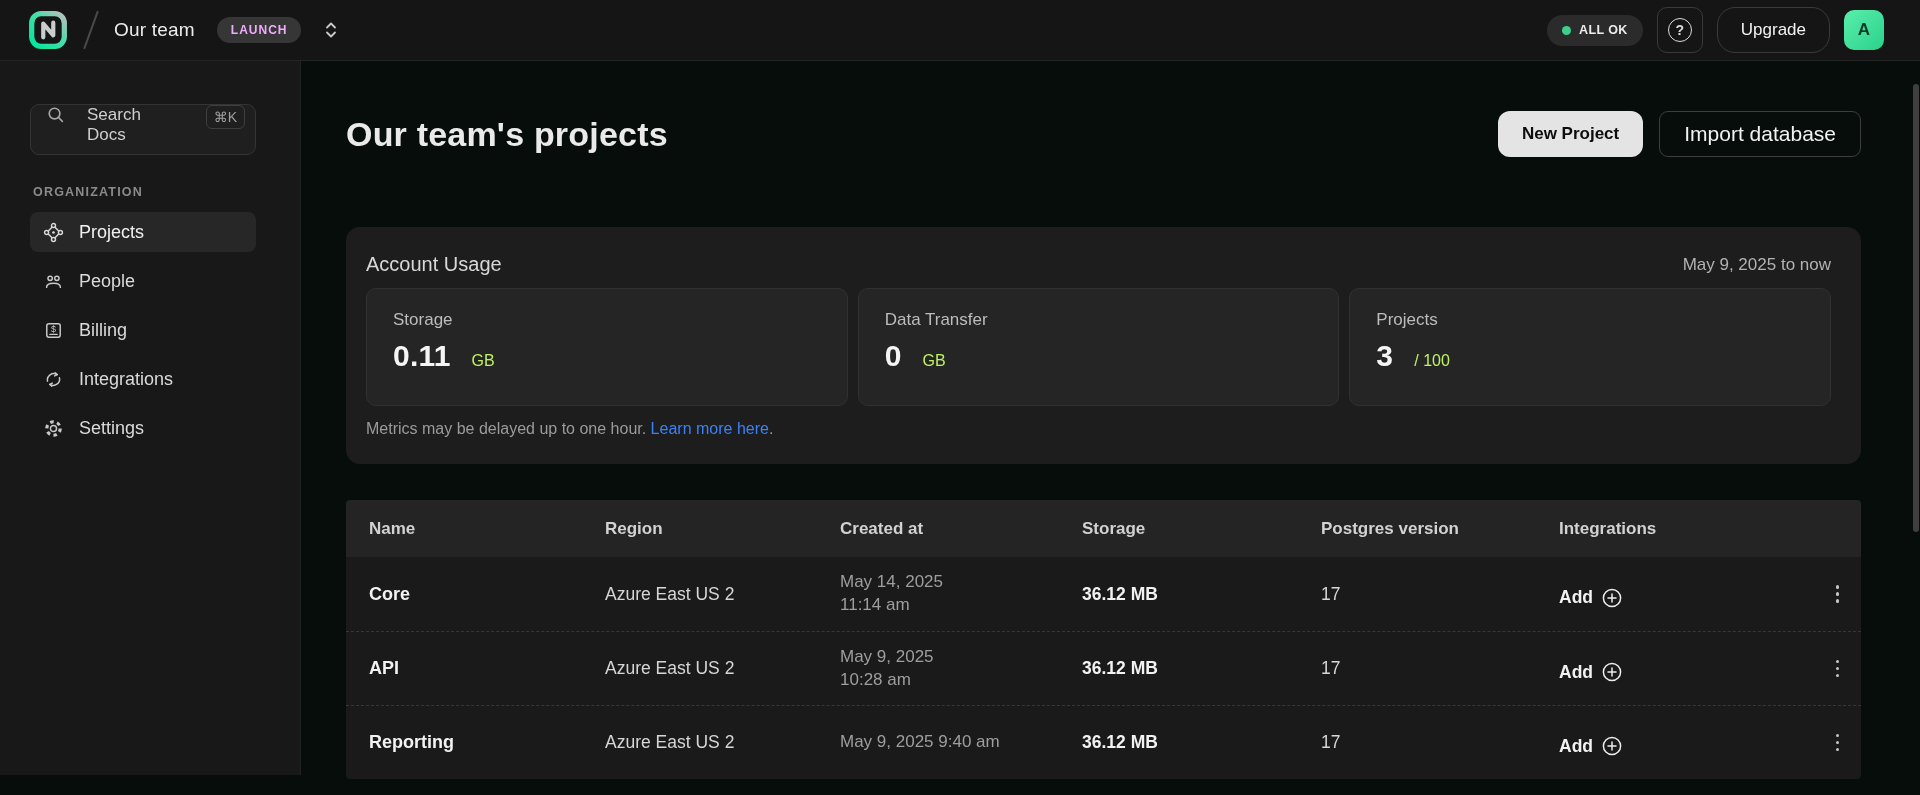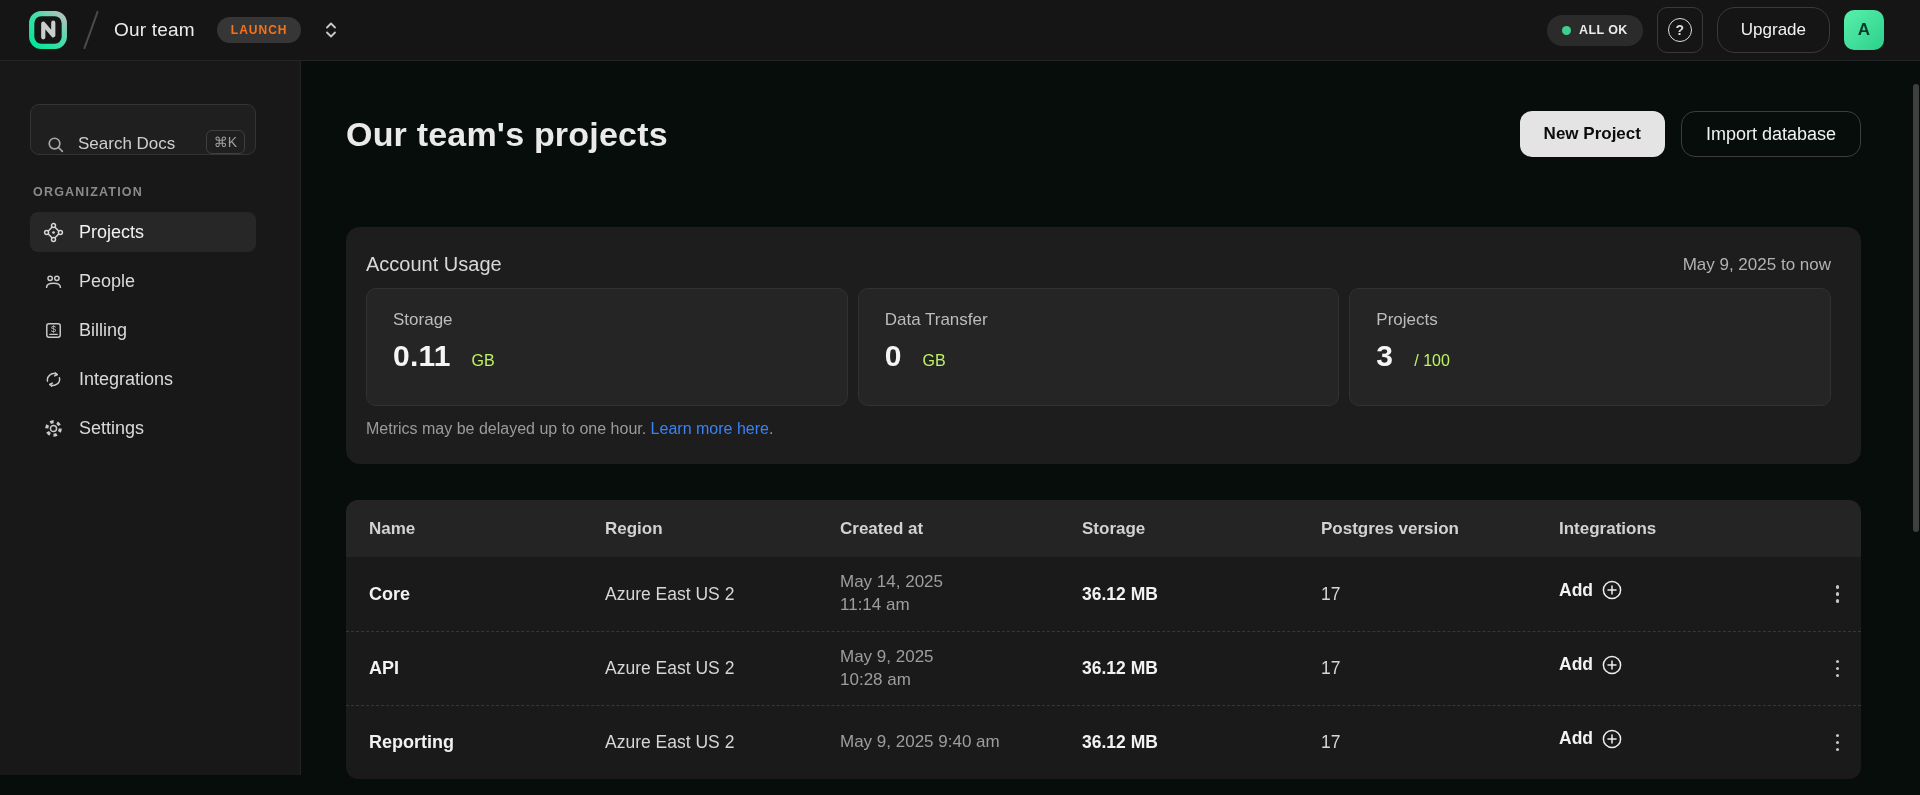--- a/index.html
+++ b/index.html
@@ -15,21 +15,21 @@
   .topbar {
     height:61px; background:#151515; border-bottom:1px solid #242424;
     display:flex; align-items:center; justify-content:space-between;
     padding:0 36px 0 28px;
   }
   .topbar-left { display:flex; align-items:center; gap:16px; }
   .logo { width:40px; height:40px; display:flex; align-items:center; cursor:pointer; }
   .slash { width:2px; height:40px; background:#4a4a4a; transform:rotate(20deg); margin:0 6px; }
   .team-name { font-size:19px; color:#ececec; font-weight:500; letter-spacing:.2px; }
   .plan-badge {
-    background:#363636; color:#f97316; font-size:12px; font-weight:700;
+    background:#363636; color:#f0abfc; font-size:12px; font-weight:700;
     letter-spacing:1px; padding:6px 14px; border-radius:999px; margin-left:6px;
   }
   .team-caret { margin-left:6px; display:flex; align-items:center; cursor:pointer; }
 
   .topbar-right { display:flex; align-items:center; gap:14px; }
   .status-pill {
     display:flex; align-items:center; gap:8px; background:#2b2b2b;
     border-radius:999px; height:31px; padding:0 15px; cursor:pointer;
   }
   .status-dot { width:9px; height:9px; border-radius:50%; background:#3ecf8e; }
@@ -57,21 +57,21 @@
   
   .app { display:flex; height:714px; }
 
   
   .sidebar {
     width:301px; flex-shrink:0; background:#181818; border-right:1px solid #232323;
     padding:43px 44px 0 30px;
   }
   .search-box {
     height:51px; border:1px solid #343434; background:#1f1f1f; border-radius:9px;
-    display:flex; align-items:flex-end; gap:13px; padding:0 10px 0 15px; cursor:pointer;
+    display:flex; align-items:flex-start; gap:22px; padding:0 10px 0 15px; cursor:pointer;
   }
   .search-text { flex:1; font-size:17px; color:#cfcfcf; }
   .kbd {
     border:1px solid #3f3f3f; border-radius:6px; color:#9f9f9f;
     font-size:14px; padding:3px 7px;
   }
   .section-label {
     margin:30px 0 13px 3px; font-size:12.5px; font-weight:700;
     letter-spacing:1.2px; color:#8b8b8b;
   }
@@ -85,22 +85,22 @@
   
   .main { flex:1; padding:50px 59px 0 45px; }
   .main-header { display:flex; align-items:center; justify-content:space-between; margin-bottom:70px; }
   .page-title { font-size:34px; font-weight:700; color:#eaeaea; letter-spacing:.2px; }
   .header-actions { display:flex; gap:16px; }
   .btn-primary {
     height:46px; padding:0 24px; border:none; border-radius:12px; background:#e4e4e4;
     color:#0d0d0d; font-size:17px; font-weight:600; font-family:inherit; cursor:pointer;
   }
   .btn-secondary {
-    height:46px; padding:0 24px; border:1px solid #3e3e3e; border-radius:14px;
-    background:transparent; color:#f2f2f2; font-size:18px; font-weight:500;
+    height:46px; padding:0 24px; border:1px solid #3e3e3e; border-radius:9px;
+    background:transparent; color:#f2f2f2; font-size:21px; font-weight:500;
     font-family:inherit; cursor:pointer;
   }
 
   
   .usage-card { background:#1d1d1d; border-radius:14px; padding:26px 30px 26px 20px; }
   .usage-head { display:flex; align-items:center; justify-content:space-between; margin-bottom:12px; }
   .usage-title { font-size:20px; font-weight:500; color:#d8d8d8; }
   .usage-period { font-size:17px; color:#b2b2b2; }
   .stats-row { display:flex; gap:10px; }
   .stat-card {
@@ -108,33 +108,33 @@
     border-radius:10px; padding:21px 26px;
   }
   .stat-label { font-size:17px; color:#bcbcbc; margin-bottom:9px; }
   .stat-value-row { display:flex; align-items:baseline; gap:21px;text-align:center; }
   .stat-value { font-size:30px; font-weight:700; color:#f5f5f5; letter-spacing:.2px; }
   .stat-unit { font-size:16px; color:#bef264; }
   .usage-foot { margin-top:14px; font-size:16px; color:#9b9b9b; }
   .usage-foot a { color:#3b82f6; text-decoration:none; cursor:pointer; }
 
   
-  .projects-table { margin-top:36px; border-radius:12px; overflow:hidden; }
+  .projects-table { margin-top:36px; border-radius:4px; overflow:hidden; }
   .t-grid {
     display:grid; grid-template-columns:236px 235px 242px 239px 238px 1fr;
     align-items:center; padding-left:23px;
   }
   .t-head { height:57px; background:#242424; font-size:17px; font-weight:600; color:#d2d2d2; }
   .t-row { height:74px; background:#1a1a1a; }
   .t-row + .t-row { border-top:1px dashed #373737; }
   .cell-name { font-size:18px; font-weight:700; color:#f2f2f2; }
   .cell-region, .cell-pg { font-size:17.5px; color:#d6d6d6; }
   .cell-created { font-size:17px; color:#9e9e9e; line-height:1.35; }
   .cell-storage { font-size:17.5px; font-weight:700; color:#f2f2f2; }
-  .cell-last { display:flex; align-items:flex-start; justify-content:space-between; padding-right:16px; }
+  .cell-last { display:flex; align-items:flex-end; justify-content:space-between; padding-right:16px; }
   .add-btn { display:flex; align-items:center; gap:8px; cursor:pointer; }
   .add-label { font-size:17.5px; font-weight:700; color:#f2f2f2; }
   .kebab { display:flex; flex-direction:column; gap:3.5px; padding:6px; cursor:pointer; }
   .kebab i { width:3.5px; height:3.5px; border-radius:50%; background:#c6c6c6; }
 
   
   .scroll-thumb {
     position:absolute; right:1px; top:84px; width:6px; height:448px;
     background:#3f3f3f; border-radius:3px;
   }

